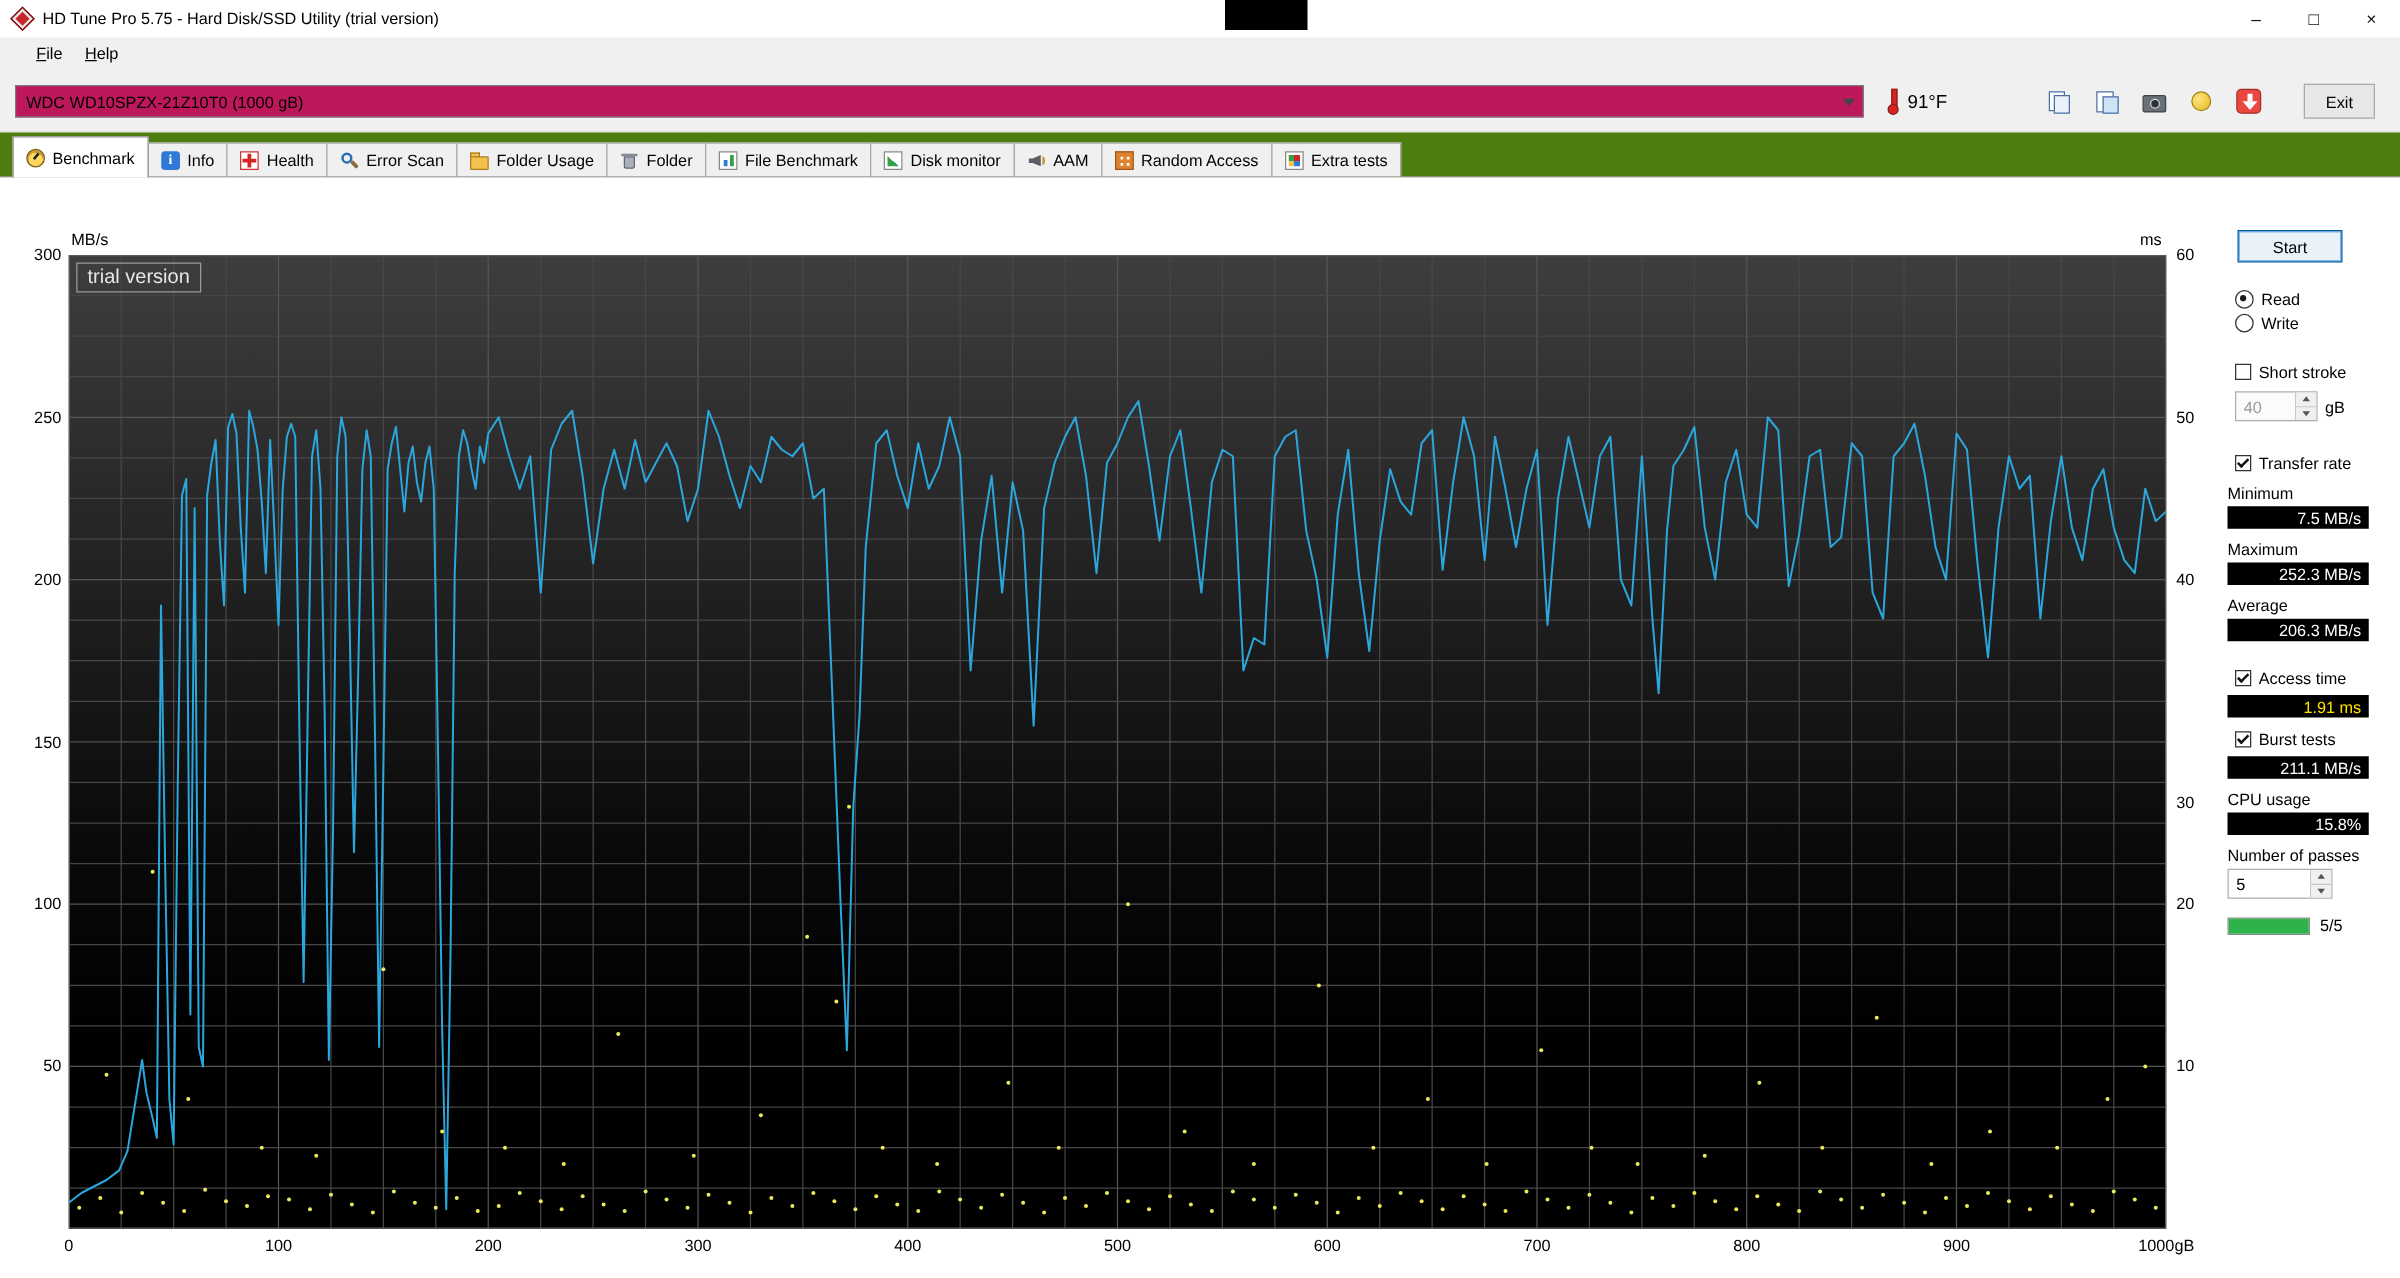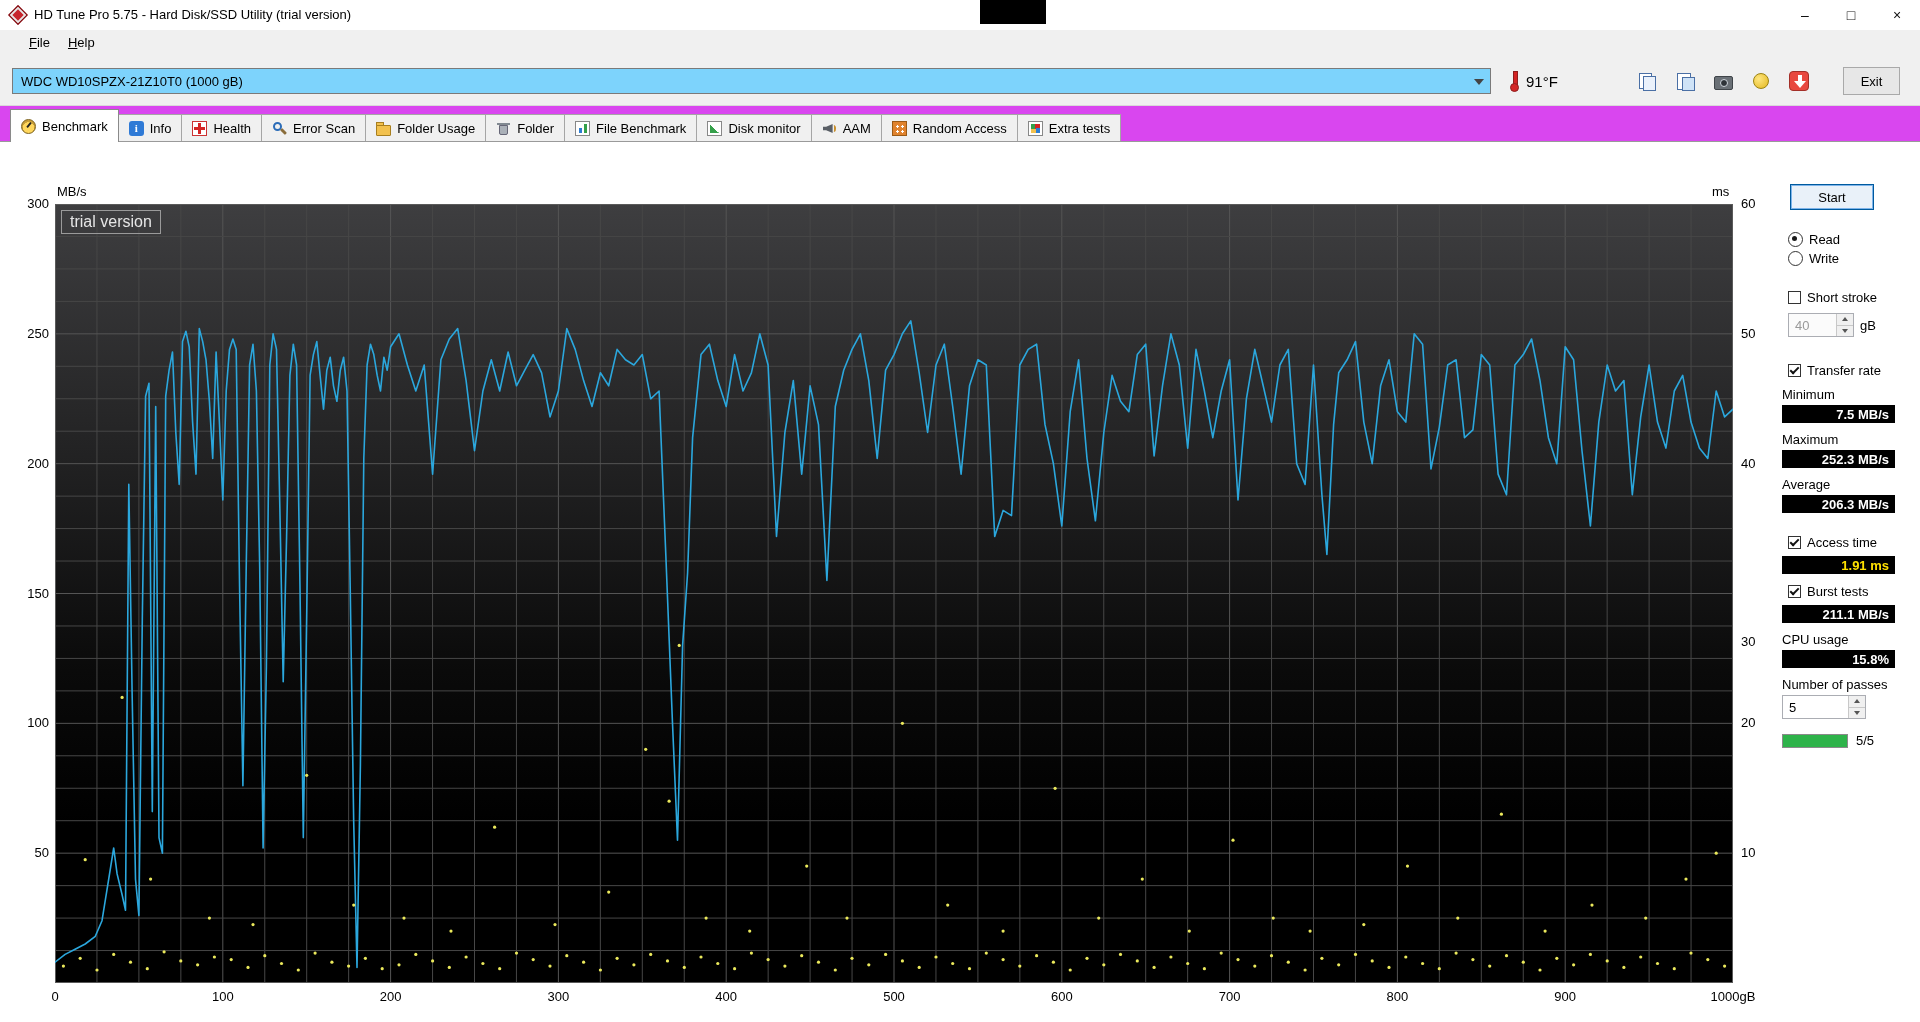--- a/index.html
+++ b/index.html
@@ -13,21 +13,21 @@
   .black-overlay{position:absolute;left:980px;top:0;width:66px;height:24px;background:#000}
   .wbtns{position:absolute;right:0;top:0;display:flex}
   .wbtn{width:46px;height:30px;display:flex;align-items:center;justify-content:center;font-size:14px;color:#111;cursor:default}
 
   
   .menubar{position:absolute;left:0;top:30px;width:1920px;height:26px;background:#f0f0f0;display:flex;align-items:stretch;padding-left:20px;box-sizing:border-box}
   .menu-item{padding:5px 9px 0 9px;height:100%;box-sizing:border-box}
 
   
   .toolbar{position:absolute;left:0;top:56px;width:1920px;height:50px;background:#f0f0f0;border-bottom:1px solid #d9d9d9;box-sizing:border-box}
-  .combo{position:absolute;left:12px;top:12px;width:1479px;height:26px;background:#7dd3fc;border:1px solid #7a7a7a;box-sizing:border-box;display:flex;align-items:center;padding-left:8px}
+  .combo{position:absolute;left:12px;top:12px;width:1479px;height:26px;background:#be185d;border:1px solid #7a7a7a;box-sizing:border-box;display:flex;align-items:center;padding-left:8px}
   .combo-arrow{position:absolute;right:6px;top:10px;width:0;height:0;border-left:5px solid transparent;border-right:5px solid transparent;border-top:6px solid #444}
   .temp{position:absolute;left:1510px;top:12px;height:26px;display:flex;align-items:center;gap:7px}
   .thermo{width:9px;height:21px;position:relative;display:inline-block}
   .thermo::before{content:"";position:absolute;left:3px;top:0;width:3px;height:14px;background:#d32424;border:1px solid #8d1d1d}
   .thermo::after{content:"";position:absolute;left:0;bottom:0;width:9px;height:9px;border-radius:50%;background:#d32424;border:1px solid #8d1d1d;box-sizing:border-box}
   .temp-text{font-size:15px}
   .tbtns{position:absolute;left:1632px;top:10px;display:flex;gap:8px}
   .tbtn{width:30px;height:30px;background:transparent;border:1px solid transparent;display:flex;align-items:center;justify-content:center;padding:0}
   .tb{width:20px;height:20px;position:relative;display:inline-block}
   .t-copy-icon::before{content:"";position:absolute;left:2px;top:2px;width:11px;height:14px;background:#fff;border:1px solid #4a6fa5}
@@ -36,21 +36,21 @@
   .t-copy-page-icon::after{content:"";position:absolute;left:7px;top:6px;width:11px;height:12px;background:#cfe3f7;border:1px solid #4a6fa5}
   .t-screenshot-icon::before{content:"";position:absolute;left:1px;top:5px;width:17px;height:12px;background:#6a7076;border-radius:2px;border:1px solid #3f4449}
   .t-screenshot-icon::after{content:"";position:absolute;left:7px;top:8px;width:6px;height:6px;border-radius:50%;background:#2e3338;border:1px solid #cfd6dd}
   .t-connect-icon::before{content:"";position:absolute;left:2px;top:2px;width:16px;height:16px;border-radius:50%;background:radial-gradient(circle at 35% 35%,#ffe680,#e3b71e);border:1px solid #9c8312;box-sizing:border-box}
   .t-download-icon{background:#e8483f;border:1px solid #a32f28;border-radius:4px;box-sizing:border-box}
   .t-download-icon::before{content:"";position:absolute;left:8px;top:3px;width:4px;height:6px;background:#fff}
   .t-download-icon::after{content:"";position:absolute;left:4px;top:9px;border-left:6px solid transparent;border-right:6px solid transparent;border-top:7px solid #fff}
   .exit-btn{position:absolute;left:1843px;top:11px;width:57px;height:28px;background:#e7e7e7;border:1px solid #a9a9a9;font-size:13px;font-family:inherit}
 
   
-  .tabbar{position:absolute;left:0;top:106px;width:1920px;height:36px;background:#d946ef}
+  .tabbar{position:absolute;left:0;top:106px;width:1920px;height:36px;background:#4d7c0f}
   .tabbar::after{content:"";position:absolute;left:0;right:0;bottom:0;border-bottom:1px solid #9a9a9a}
   .tab{position:relative;height:28px;margin-top:8px;display:inline-flex;align-items:center;padding:0 10px;border:1px solid #a5a5a5;border-bottom:none;background:#f0f0f0;vertical-align:bottom;box-sizing:border-box}
   .tab.selected{background:#fff;height:33px;margin-top:3px;z-index:3;border-color:#8a8a8a}
   .tab:first-child{margin-left:10px}
   .tab+.tab{margin-left:-1px}
   .ti{width:15px;height:15px;margin-right:6px;position:relative;display:inline-block;flex:none}
   .i-benchmark-icon{background:radial-gradient(circle at 50% 60%,#ffd75e 0 55%,#caa03a 56% 100%);border:1px solid #7c6118;border-radius:50%;box-sizing:border-box}
   .i-benchmark-icon::after{content:"";position:absolute;left:6px;top:2px;width:2px;height:6px;background:#222;transform:rotate(40deg)}
   .i-info-icon{background:#2f7ad6;border-radius:3px}
   .i-info-icon::after{content:"i";position:absolute;left:0;top:0;width:100%;color:#fff;font:bold 11px/15px "Liberation Serif",serif;text-align:center}
@@ -100,21 +100,21 @@
   .cb.checked::after{content:"";position:absolute;left:1px;top:2px;width:7px;height:3px;border-left:2px solid #111;border-bottom:2px solid #111;transform:rotate(-45deg)}
   .spinbox{width:66px;height:24px;border:1px solid #abadb3;background:#fff;box-sizing:border-box;position:relative;display:flex;align-items:center;padding-left:6px}
   .spinbox.disabled{color:#9a9a9a;background:#fbfbfb}
   .spinbox.wide{width:84px}
   .spin{position:absolute;right:0;top:0;bottom:0;width:16px;display:flex;flex-direction:column;border-left:1px solid #c8c8c8}
   .spin span{flex:1;display:flex;align-items:center;justify-content:center;background:#f0f0f0}
   .spin span.up{border-bottom:1px solid #c8c8c8}
   .spin span.up::after{content:"";border-left:3px solid transparent;border-right:3px solid transparent;border-bottom:4px solid #555}
   .spin span.dn::after{content:"";border-left:3px solid transparent;border-right:3px solid transparent;border-top:4px solid #555}
   .plabel{margin:9px 0 3px 0}
-  .valbox{width:113px;height:18px;background:#000;color:#fff;display:flex;align-items:center;justify-content:flex-end;padding-right:6px;box-sizing:border-box;font-weight:bold}
+  .valbox{width:113px;height:18px;background:#000;color:#fff;display:flex;align-items:center;justify-content:flex-end;padding-right:6px;box-sizing:border-box;font-weight:normal}
   .valbox.yellow{color:#ffe100}
   .progress-row{display:flex;align-items:center;gap:8px}
   .progress{width:66px;height:14px;border:1px solid #8a8a8a;background:#fff;box-sizing:border-box}
   .progress .fill{width:100%;height:100%;background:#2eb34a}
 </style>
 </head>
 <body>
 
 <div class="titlebar">
   <span class="appicon"></span>

